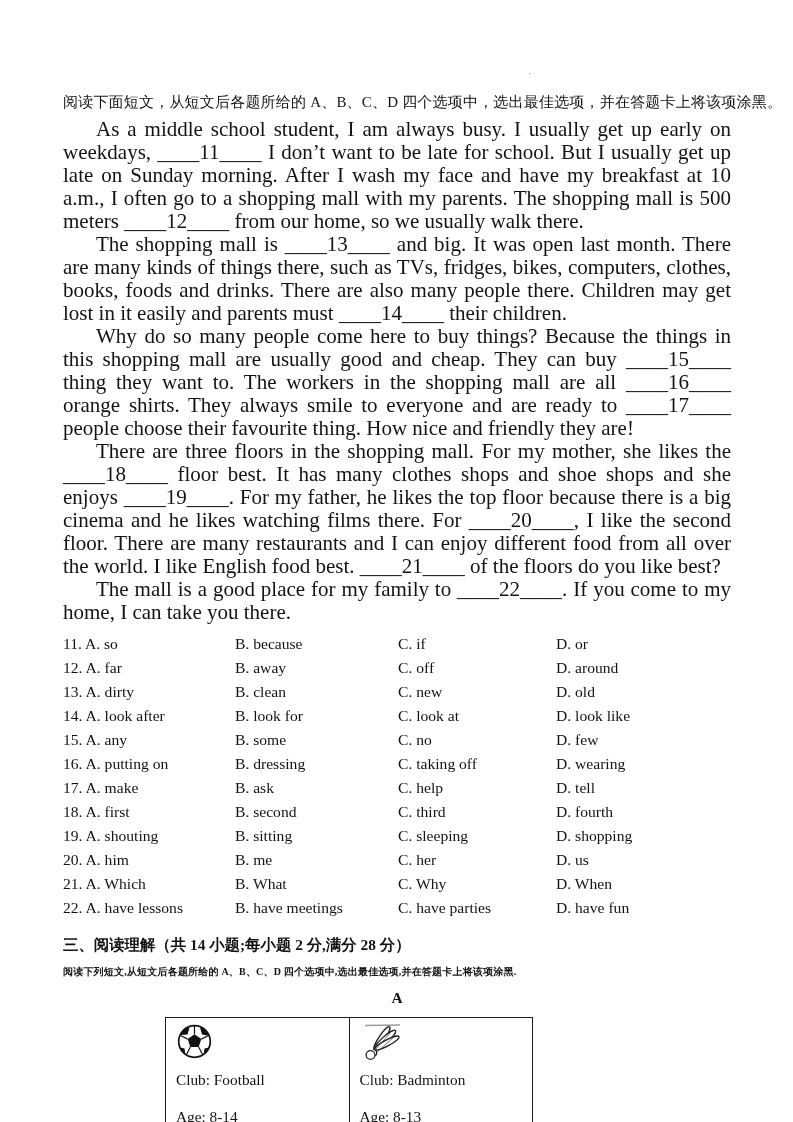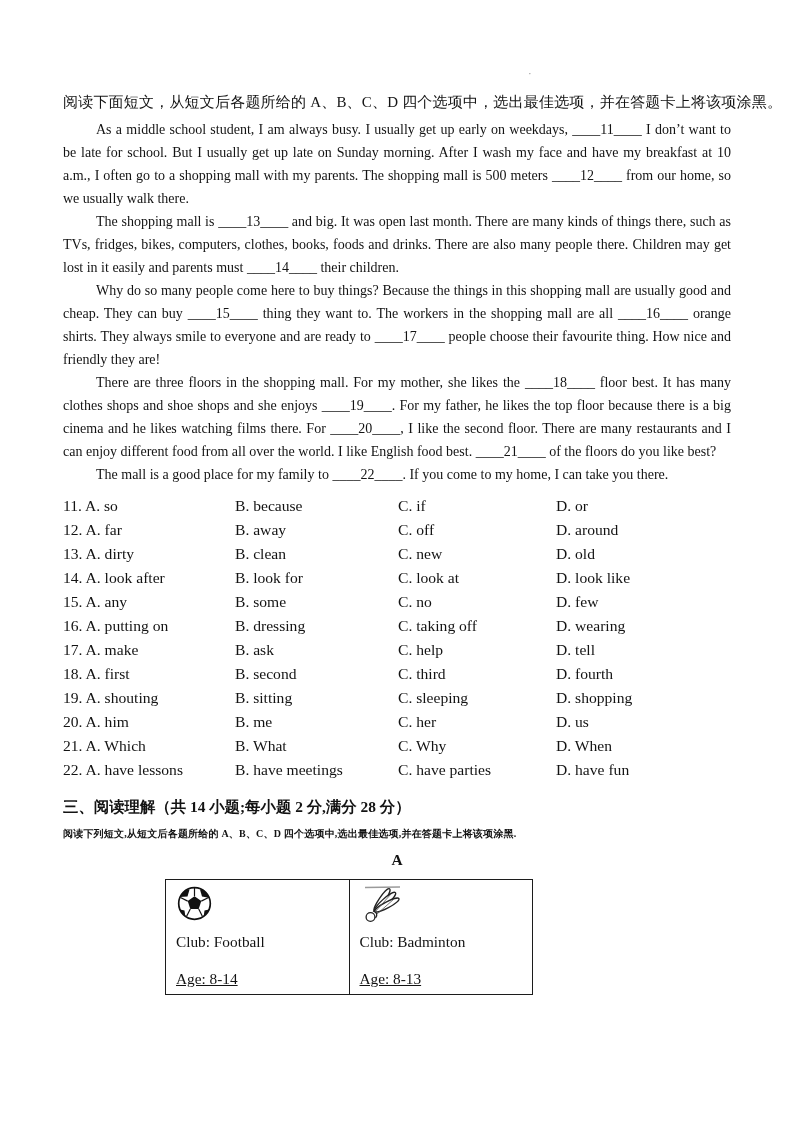--- a/index.html
+++ b/index.html
@@ -9,21 +9,21 @@
     background:#ffffff;
     color:#131313;
     font-family:"Liberation Serif","DejaVu Serif",serif;
     overflow:hidden;
   }
   .content{position:absolute;left:63px;top:90px;width:668px;}
   .stray{position:absolute;left:528px;top:68px;color:#909090;font-size:11px;line-height:11px;}
   .cn-instr{margin:0;font-size:15px;line-height:24px;white-space:nowrap;letter-spacing:.2px;}
   p.body{
     margin:0;
-    font-size:14px;
+    font-size:21px;
     line-height:23px;
     text-align:justify;
     text-indent:33px;
   }
   p.body.first{margin-top:4px;}
   .options{margin-top:8px;font-size:15.6px;}
   .opt-row{
     display:grid;
     grid-template-columns:172px 163px 158px 1fr;
     height:24px;

